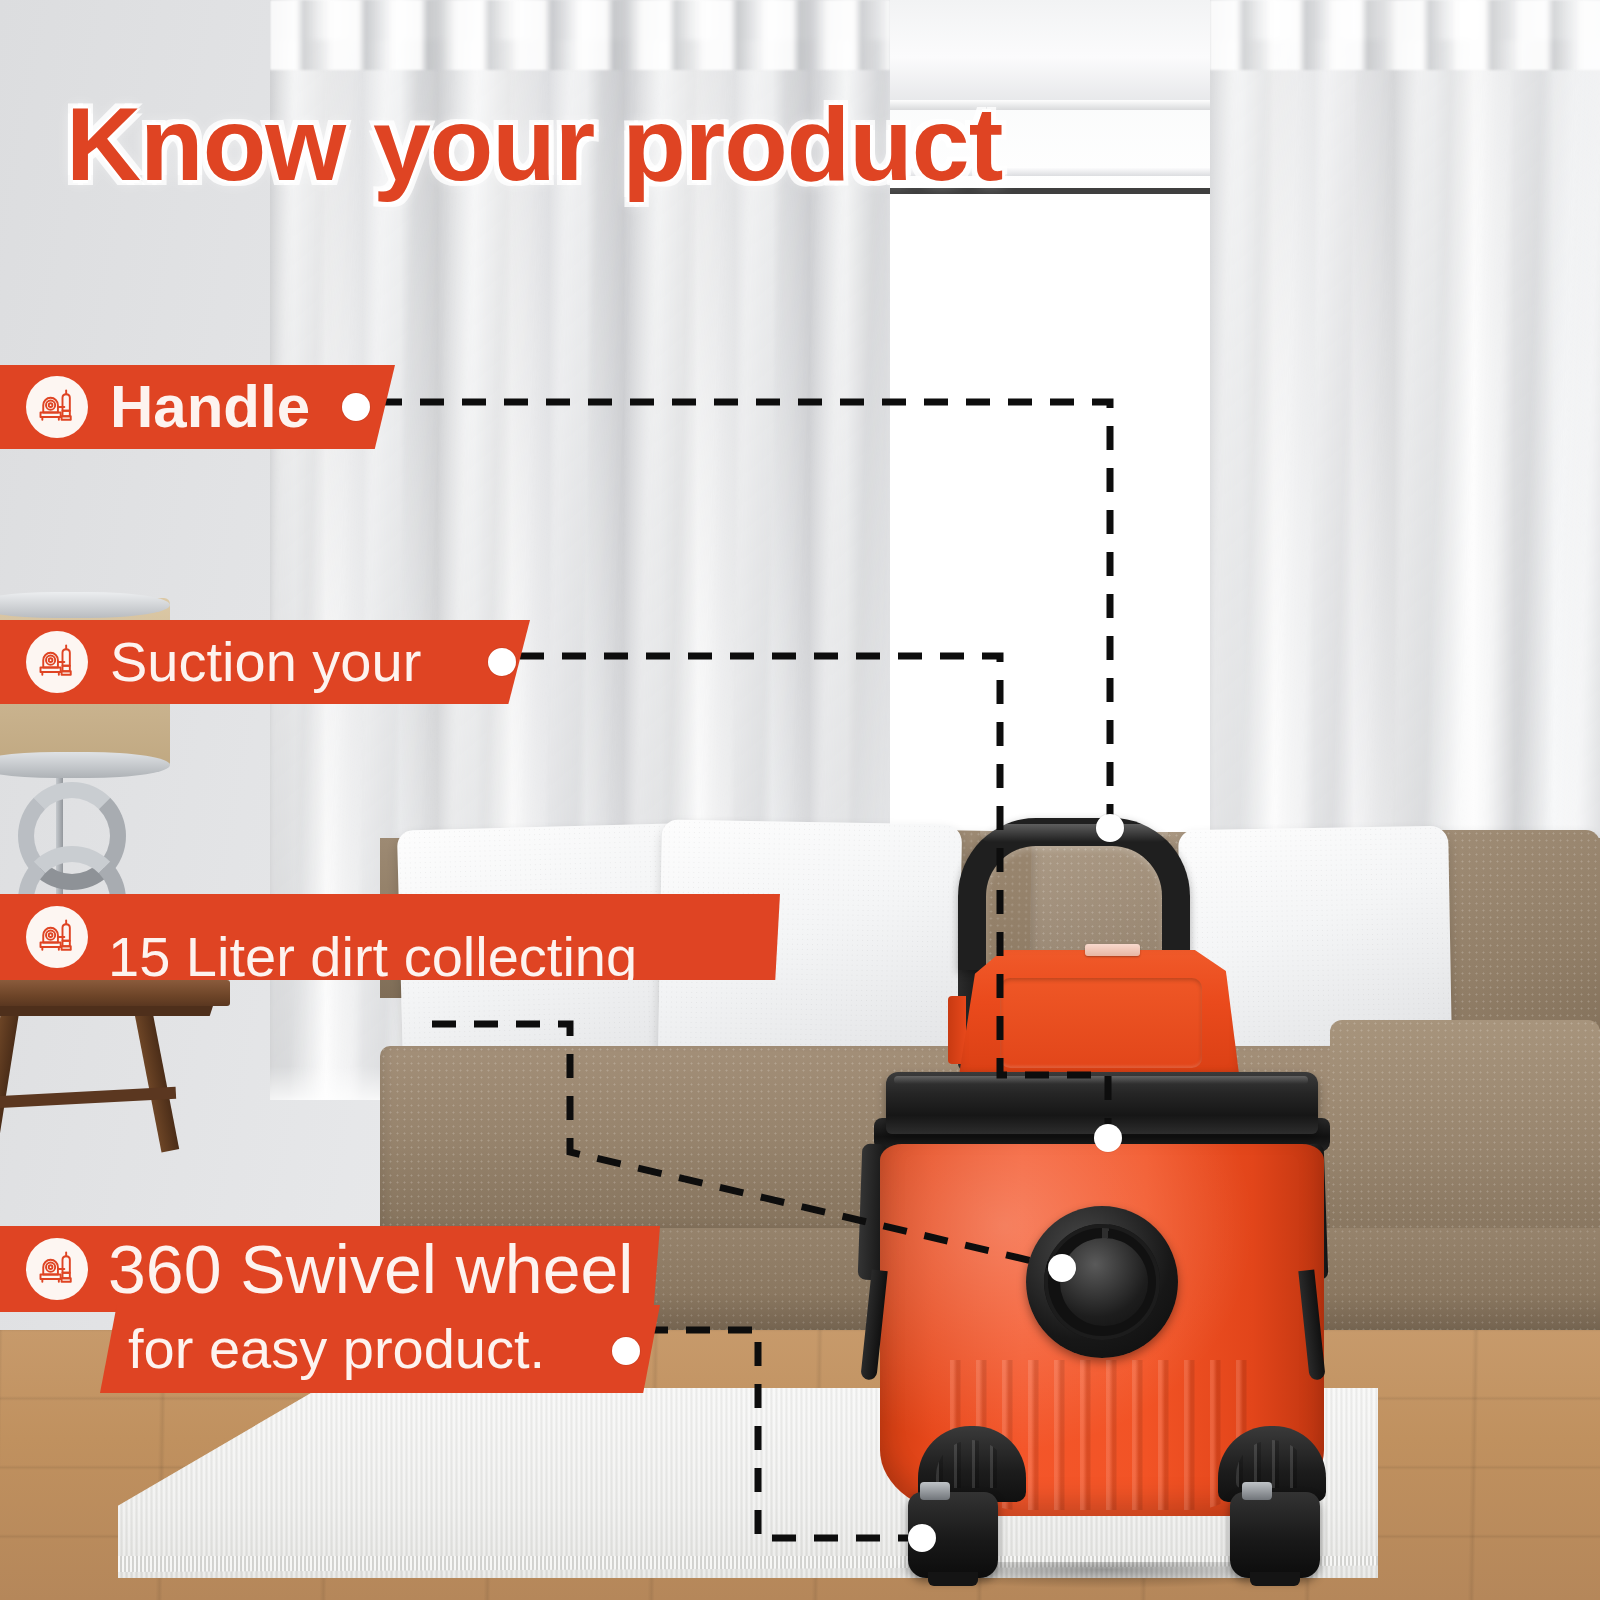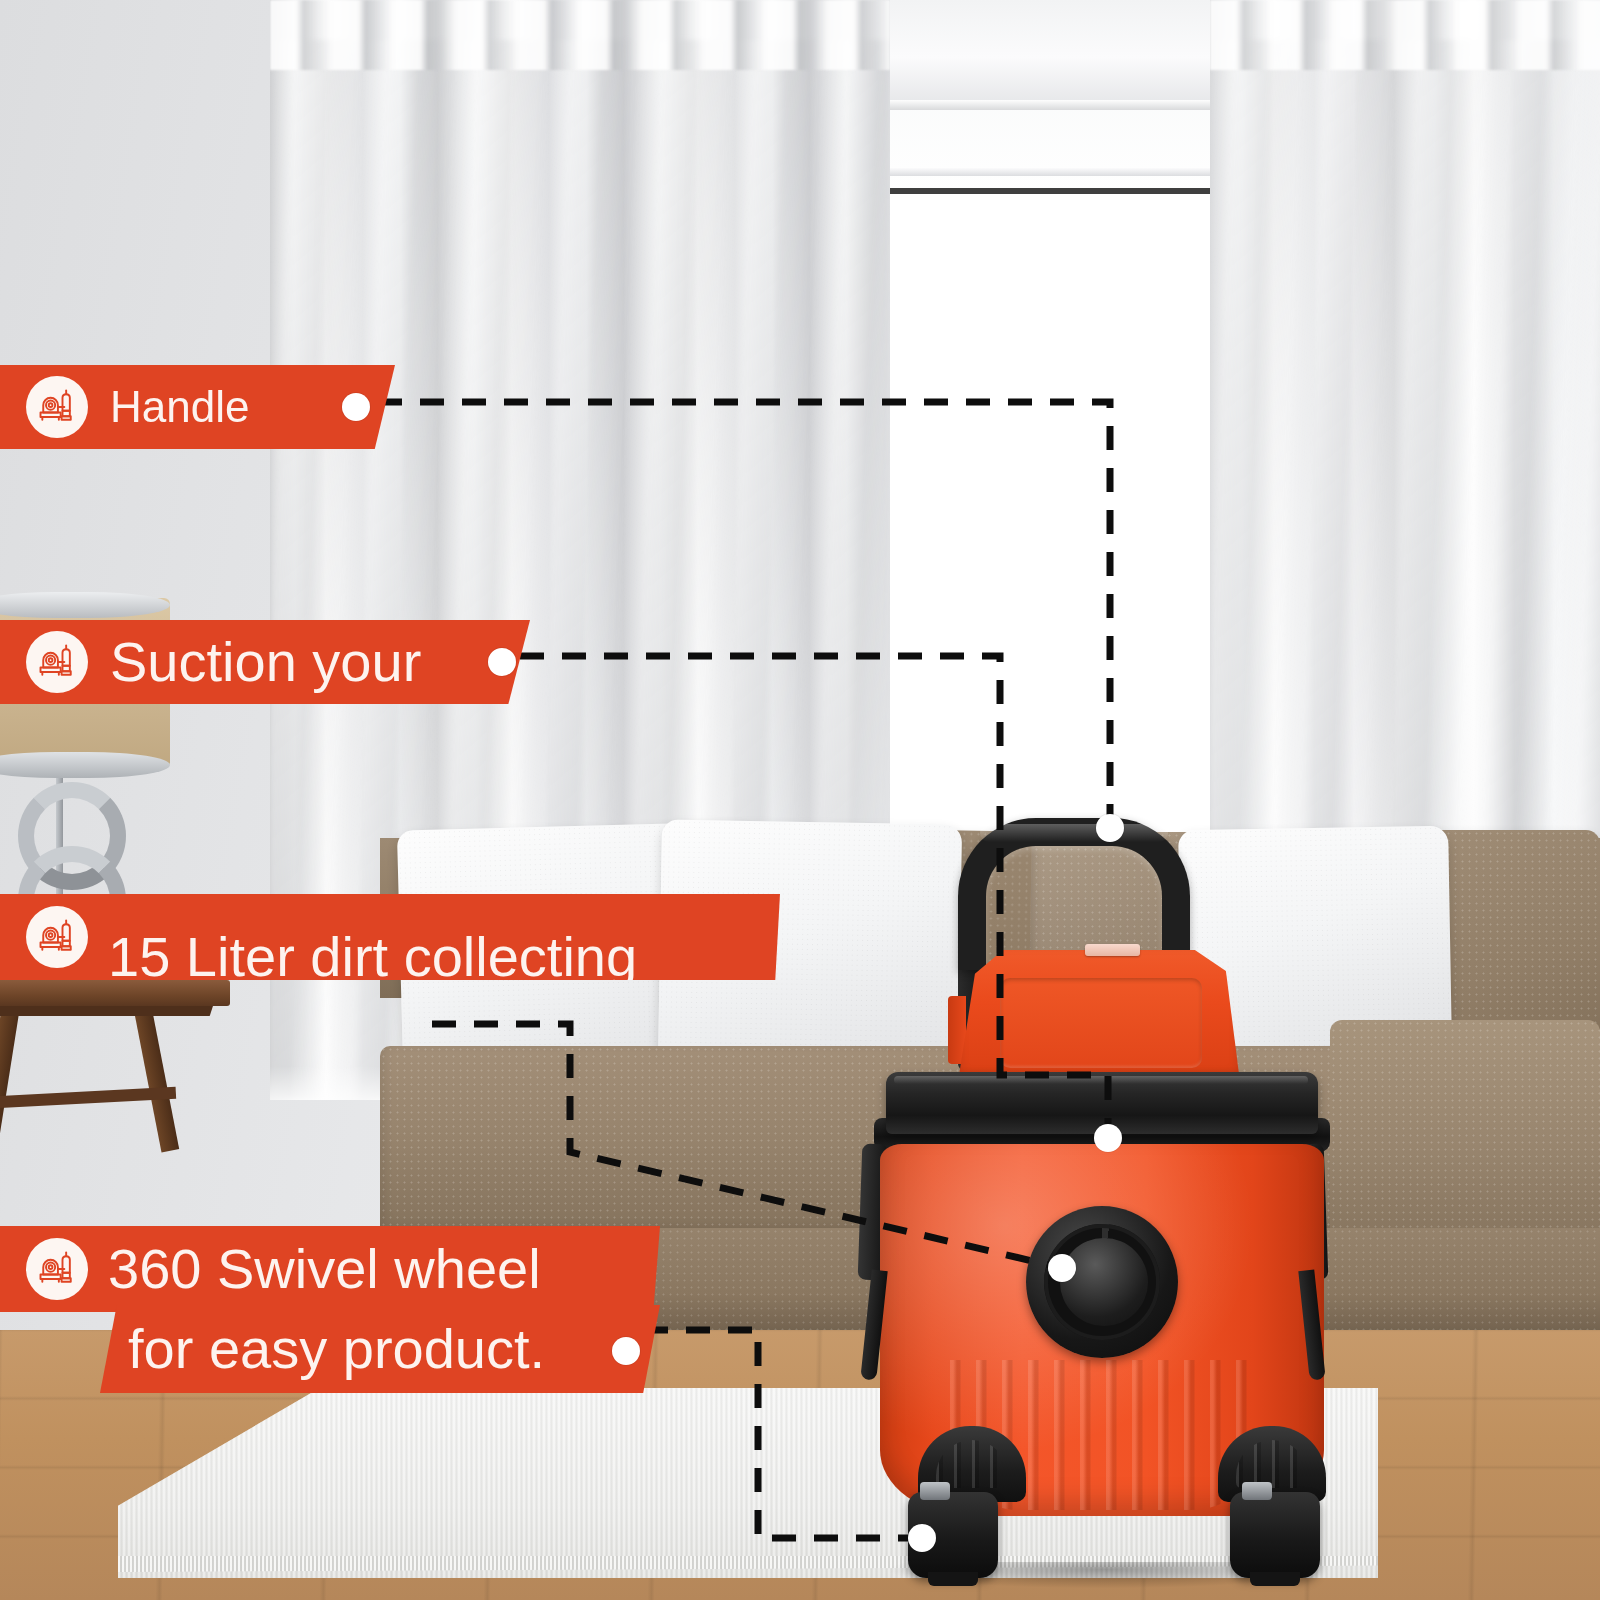--- a/index.html
+++ b/index.html
@@ -466,21 +466,21 @@
   }
   .badge-icon svg{display:block;}
 
   
   #badge-handle{
     left:-10px;top:365px;width:405px;height:84px;
     padding:0 0 0 36px;
     clip-path:polygon(0 0, 100% 0, 95% 100%, 0 100%);
   }
   #badge-handle .badge-icon{width:62px;height:62px;margin-right:22px;}
-  #badge-handle .badge-label{font-size:44px;}
+  #badge-handle .badge-label{font-size:60px;font-weight:bold;}
 
   #badge-suction{
     left:-10px;top:620px;width:540px;height:84px;
     padding:0 0 0 36px;
     clip-path:polygon(0 0, 100% 0, 96% 100%, 0 100%);
   }
   #badge-suction .badge-icon{width:62px;height:62px;margin-right:22px;}
   #badge-suction .badge-label{font-size:56px;}
 
   #badge-container-l1{
@@ -497,21 +497,21 @@
     clip-path:polygon(3% 0, 100% 0, 96% 100%, 0 100%);
   }
   #badge-container-l2 .badge-label{font-size:56px;}
 
   #badge-wheel-l1{
     left:-10px;top:1226px;width:670px;height:86px;
     padding:0 0 0 36px;
     clip-path:polygon(0 0, 100% 0, 99% 100%, 0 100%);
   }
   #badge-wheel-l1 .badge-icon{width:62px;height:62px;margin-right:20px;}
-  #badge-wheel-l1 .badge-label{font-size:56px;}
+  #badge-wheel-l1 .badge-label{font-size:68px;}
 
   #badge-wheel-l2{
     left:100px;top:1305px;width:560px;height:88px;
     padding:0 0 0 28px;
     clip-path:polygon(3% 0, 100% 0, 97% 100%, 0 100%);
   }
   #badge-wheel-l2 .badge-label{font-size:56px;}
 </style>
 </head>
 <body>
@@ -614,20 +614,21 @@
     <path class="conn" d="M 432 1024 L 570 1024 L 570 1152 L 1062 1268"></path>
 
     <path class="conn" d="M 644 1330 L 758 1330 L 758 1538 L 922 1538"></path>
   </svg>
 
   <div class="enddot" style="left:1096px;top:814px;"></div>
   <div class="enddot" style="left:1094px;top:1124px;"></div>
   <div class="enddot" style="left:1048px;top:1254px;"></div>
   <div class="enddot" style="left:908px;top:1524px;"></div>
 
+  <div id="title">Know your product</div>
 
   <div class="badge" id="badge-handle">
     <span class="badge-icon">
       <svg width="44" height="44" viewBox="0 0 48 48" aria-hidden="true">
         <g fill="none" stroke="#DF4423" stroke-width="2.1" stroke-linecap="round" stroke-linejoin="round">
           <path d="M9 22a8 8 0 0 1 16 0v8H9z"></path>
           <circle cx="17" cy="22" r="5"></circle>
           <circle cx="17" cy="22" r="2"></circle>
           <path d="M6 30h22v5H6z"></path>
           <path d="M8 35v3M26 35v3"></path>

